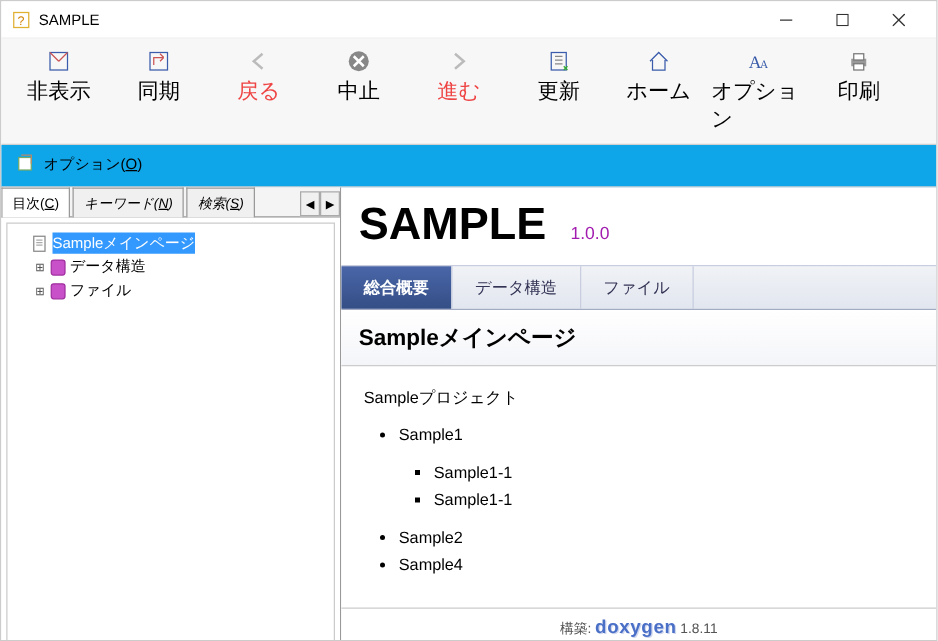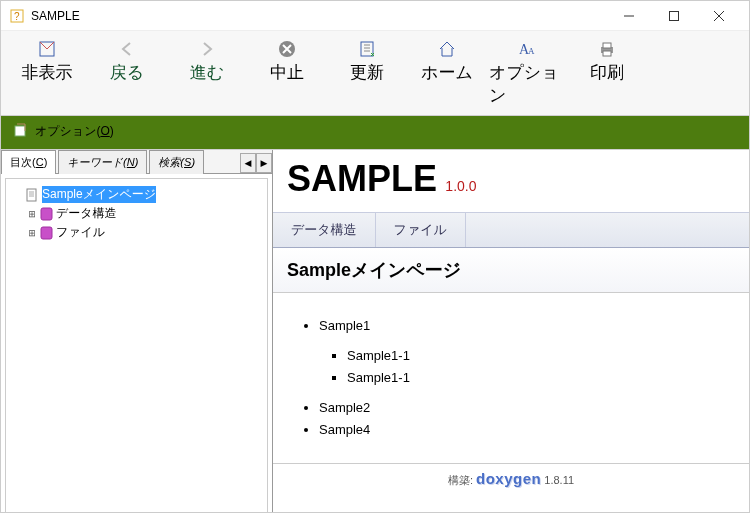--- a/index.html
+++ b/index.html
@@ -7,22 +7,22 @@
 
 .titlebar { height: 30px; display: flex; align-items: center; padding: 0 8px; background: #fff; border-bottom: 1px solid #eee; }
 .titlebar .icon { width: 16px; height: 16px; margin-right: 6px; }
 .titlebar .title { flex: 1; font-size: 12px; }
 .titlebar .winbtn { width: 45px; height: 28px; display: flex; align-items: center; justify-content: center; }
 
 .toolbar { display: flex; padding: 4px 6px; border-bottom: 1px solid #d0d0d0; background: #f7f7f7; flex-wrap: wrap; }
 .tool { display: flex; flex-direction: column; align-items: center; width: 80px; padding: 4px 2px; cursor: default; }
 .tool .ticon { width: 20px; height: 20px; display: flex; align-items: center; justify-content: center; margin-bottom: 2px; }
 .tool .tlabel { font-size: 17px; }
-.tool.disabled { color: #14532d; }
-.toolbar2 { display: flex; padding: 2px 6px 4px; border-bottom: 1px solid #d0d0d0; background: #4d7c0f; }
+.tool.disabled { color: #ef4444; }
+.toolbar2 { display: flex; padding: 2px 6px 4px; border-bottom: 1px solid #d0d0d0; background: #0ea5e9; }
 .tool2 { display: flex; align-items: center; padding: 3px 6px; }
 .tool2 .ticon { margin-right: 4px; }
 
 .main { display: flex; height: calc(100% - 30px - 56px - 30px); }
 .sidebar { width: 272px; border-right: 1px solid #999; display: flex; flex-direction: column; background: #fff; }
 .tabs-nav { display: flex; border-bottom: 1px solid #999; background: #f4f4f4; height: 24px; align-items: flex-end; position: relative; }
 .tabs-nav .ntab { padding: 4px 8px; border: 1px solid #999; border-bottom: none; margin-right: 2px; background: #fff; font-size: 11px; cursor: default; position: relative; top: 1px; }
 .tabs-nav .ntab.active { background: #fff; }
 .tabs-nav .ntab:not(.active) { background: #f0f0f0; font-style: italic; }
 .tabs-nav .navarrows { margin-left: auto; display: flex; }
@@ -32,21 +32,21 @@
 .tree-item { display: flex; align-items: center; padding: 1px 0; font-size: 12px; }
 .tree-item .exp { width: 12px; font-size: 9px; color: #555; text-align:center; }
 .tree-item .ticon2 { width: 16px; height: 14px; margin-right: 2px; display:flex; align-items:center; justify-content:center; }
 .tree-item.selected .lbl { background: #3399ff; color: #fff; }
 .tree-item.child { padding-left: 14px; }
 
 .content { flex: 1; overflow: auto; background: #fff; }
 .content-inner { padding: 0; }
 .doc-header { padding: 8px 14px 0; }
 .doc-title { font-size: 36px; font-weight: bold; display: inline-block; }
-.doc-version { font-size: 14px; margin-left: 5px; color: #b91c1c; }
+.doc-version { font-size: 14px; margin-left: 16px; color: #a21caf; }
 .doc-tabs { display: flex; margin-top: 12px; background: linear-gradient(#f0f2f6,#e2e6ef); border-top:1px solid #c8cde0; border-bottom:1px solid #a2aac4; }
 .doc-tab { padding: 8px 18px; font-size: 13px; color: #335; border-right: 1px solid #c8cde0; cursor: default; }
 .doc-tab.active { background: #3b5998; background: linear-gradient(#4a66a8,#344e86); color: #fff; font-weight: bold; }
 
 .page-title-bar { padding: 10px 14px; font-size: 18px; font-weight: bold; border-bottom: 1px solid #ccc; background: linear-gradient(#fff,#f4f5f9); }
 .page-body { padding: 14px 18px; font-size: 13px; line-height: 1.7; }
 .page-body ul { padding-left: 28px; margin: 8px 0; list-style: disc; }
 .page-body ul ul { list-style: square; }
 
 .footer { border-top: 1px solid #ccc; text-align: center; padding: 6px 12px; font-size: 11px; color: #555; }
@@ -86,44 +86,53 @@
 <div class="toolbar" id="toolbar">
     <div class="tool">
       <span class="ticon">
         <svg width="20" height="20">
           <rect x="3" y="3" width="14" height="14" fill="none" stroke="#3a5caa"></rect>
           <path d="M3 3 L10 10 M17 3 L10 10" stroke="#c55"></path>
         </svg>
       </span>
       <span class="tlabel">非表示</span>
     </div>
+    <div class="tool">
+      <span class="ticon">
+        <svg width="20" height="20">
+          <rect x="3" y="3" width="14" height="14" fill="none" stroke="#3a5caa"></rect>
+          <path d="M6 13 L6 7 L14 7 M14 7 L11 4 M14 7 L11 10" stroke="#c55" fill="none"></path>
+        </svg>
+      </span>
+      <span class="tlabel">同期</span>
+    </div>
     <div class="tool disabled">
       <span class="ticon">
         <svg width="20" height="20">
           <path d="M13 4 L6 10 L13 16" fill="none" stroke="#bbb" stroke-width="2"></path>
         </svg>
       </span>
       <span class="tlabel">戻る</span>
-    </div>
-    <div class="tool disabled">
-      <span class="ticon">
-        <svg width="20" height="20">
-          <path d="M7 4 L14 10 L7 16" fill="none" stroke="#bbb" stroke-width="2"></path>
-        </svg>
-      </span>
-      <span class="tlabel">進む</span>
     </div>
     <div class="tool">
       <span class="ticon">
         <svg width="20" height="20">
           <circle cx="10" cy="10" r="8" fill="#888"></circle>
           <path d="M6 6 L14 14 M14 6 L6 14" stroke="#fff" stroke-width="2"></path>
         </svg>
       </span>
       <span class="tlabel">中止</span>
+    </div>
+    <div class="tool disabled">
+      <span class="ticon">
+        <svg width="20" height="20">
+          <path d="M7 4 L14 10 L7 16" fill="none" stroke="#bbb" stroke-width="2"></path>
+        </svg>
+      </span>
+      <span class="tlabel">進む</span>
     </div>
     <div class="tool">
       <span class="ticon">
         <svg width="20" height="20">
           <rect x="4" y="3" width="12" height="14" fill="none" stroke="#3a5caa"></rect>
           <path d="M7 6 h6 M7 9 h6 M7 12 h6" stroke="#888"></path>
           <path d="M14 14 L17 17 M17 14 L14 17" stroke="#3a3"></path>
         </svg>
       </span>
       <span class="tlabel">更新</span>
@@ -215,25 +224,27 @@
       </div>
   </div>
 
   <div class="content">
     <div class="content-inner">
       <div class="doc-header">
         <span class="doc-title">SAMPLE</span>
         <span class="doc-version">1.0.0</span>
       </div>
       <div class="doc-tabs" id="doctabs">
+          <div class="doc-tab active">総合概要</div>
           <div class="doc-tab">データ構造</div>
           <div class="doc-tab">ファイル</div>
         </div>
       <div class="page-title-bar">Sampleメインページ</div>
       <div class="page-body">
+        <p>Sampleプロジェクト</p>
         <ul id="itemlist">
             <li>Sample1<ul>
                 <li>Sample1-1</li>
                 <li>Sample1-1</li>
               </ul></li>
             <li>Sample2</li>
             <li>Sample4</li>
           </ul>
       </div>
       <div class="footer">

